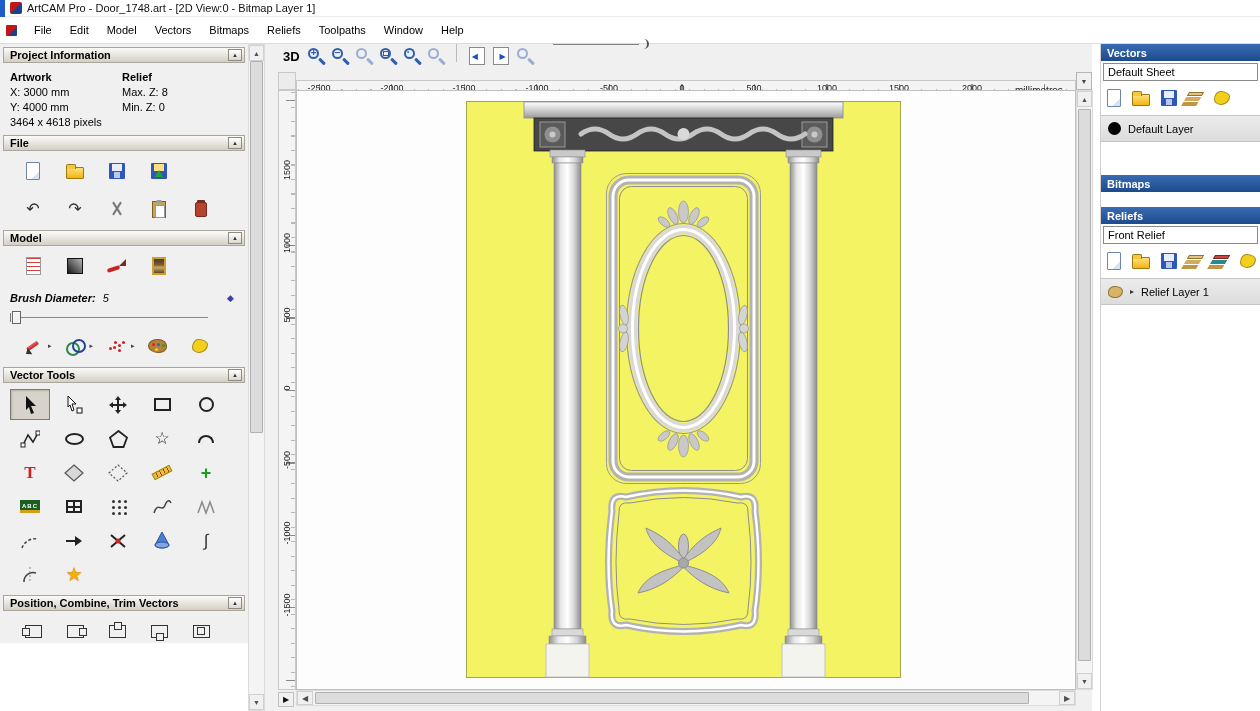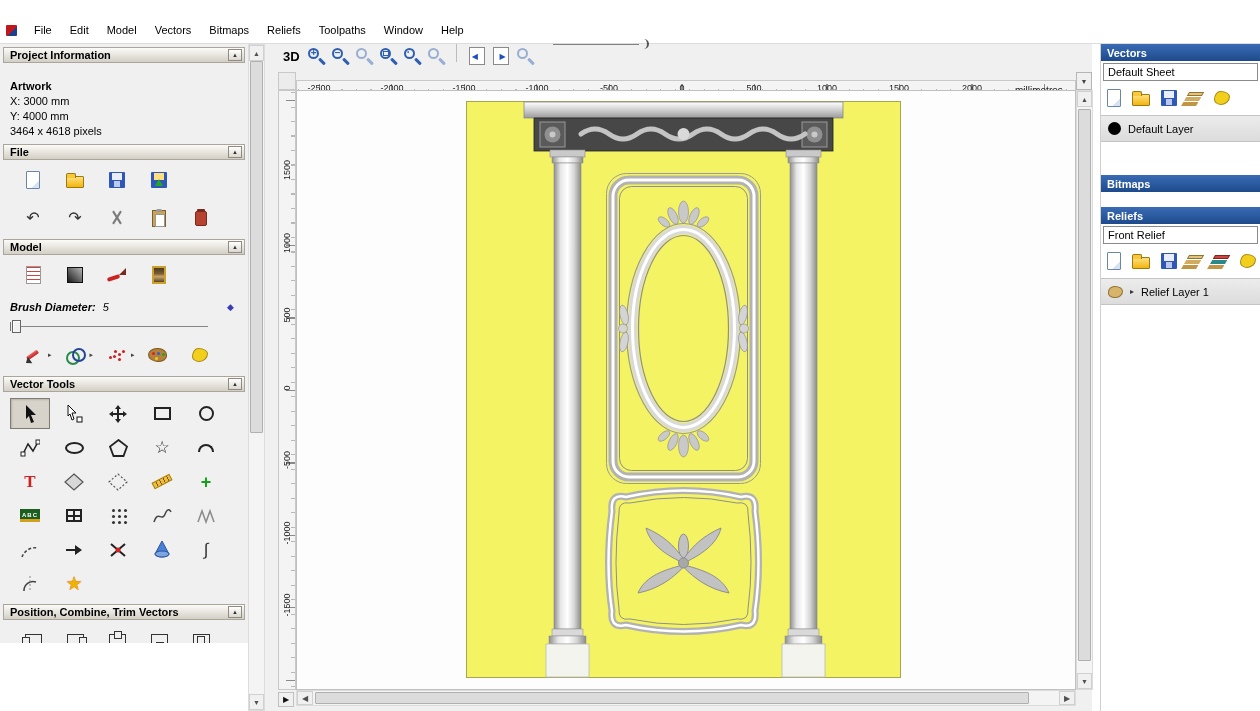--- a/index.html
+++ b/index.html
@@ -18,21 +18,21 @@
   .menulogo{width:11px;height:11px;background:linear-gradient(135deg,#c01818 0 55%,#1d3f8f 58% 100%);margin-right:8px;border-radius:1px}
   .menu-item{padding:5px 9px;cursor:default}
 
   
   .left-panel{position:absolute;left:0;top:44px;width:248px;height:599px;background:#f0f0f0;overflow:hidden}
   .sec-header{height:16px;margin:3px 3px 0 3px;background:linear-gradient(#fcfbf8,#d3cfc5);
               border:1px solid #aaa69c;display:flex;align-items:center;justify-content:space-between;
               padding:0 2px 0 6px;font-weight:bold}
   .sec-btn{width:14px;height:12px;background:linear-gradient(#fff,#dcd8d0);border:1px solid #8f8b82;
            font-size:6px;line-height:10px;text-align:center;color:#333}
-  .pi-grid{display:flex;padding:16px 0 2px 10px}
+  .pi-grid{display:flex;padding:7px 0 2px 10px}
   .pi-col{width:112px;line-height:15px}
   .pi-col .b{font-weight:bold}
   .icon-row{display:flex;align-items:center;padding:6px 0 4px 12px;gap:0}
   .icell{width:42px;height:28px;display:flex;align-items:center;justify-content:center}
   .fly{font-size:7px;color:#444;margin-left:-6px;margin-right:2px}
 
   .brush-row{display:flex;align-items:center;justify-content:space-between;padding:8px 14px 0 10px}
   .brush-label{font-style:italic;font-weight:bold}
   .brush-val{font-style:italic;margin-left:4px;font-weight:normal}
   .diamond{color:#3b3bb4;font-size:9px}
@@ -169,20 +169,25 @@
   .layer-dot{width:13px;height:13px;background:#000;border-radius:50%}
   .expander{font-size:8px;color:#333}
   .gap34{height:33px;background:#fff}
   .gap15{height:15px;background:#fff}
 </style>
 </head>
 <body>
 
 <div class="app">
 
+  <div class="titlebar">
+    <span class="tb-accent"></span>
+    <span class="applogo"></span>
+    <span class="title-text">ArtCAM Pro - Door_1748.art - [2D View:0 - Bitmap Layer 1]</span>
+  </div>
 
   <div class="menubar">
     <span class="menulogo"></span>
     <span class="menu-item">File</span>
     <span class="menu-item">Edit</span>
     <span class="menu-item">Model</span>
     <span class="menu-item">Vectors</span>
     <span class="menu-item">Bitmaps</span>
     <span class="menu-item">Reliefs</span>
     <span class="menu-item">Toolpaths</span>
@@ -195,20 +200,25 @@
     <div class="sec-header">
       <span>Project Information</span>
       <span class="sec-btn">▲</span>
     </div>
     <div class="pi-grid">
       <div class="pi-col">
         <div class="b">Artwork</div>
         <div>X: 3000 mm</div>
         <div>Y: 4000 mm</div>
         <div>3464 x 4618 pixels</div>
+      </div>
+      <div class="pi-col">
+        <div class="b">Relief</div>
+        <div>Max. Z: 8</div>
+        <div>Min. Z: 0</div>
       </div>
     </div>
 
     <div class="sec-header">
       <span>File</span>
       <span class="sec-btn">▲</span>
     </div>
     <div class="icon-row">
       <span class="icell">
           <span class="ic ic-page"></span>

